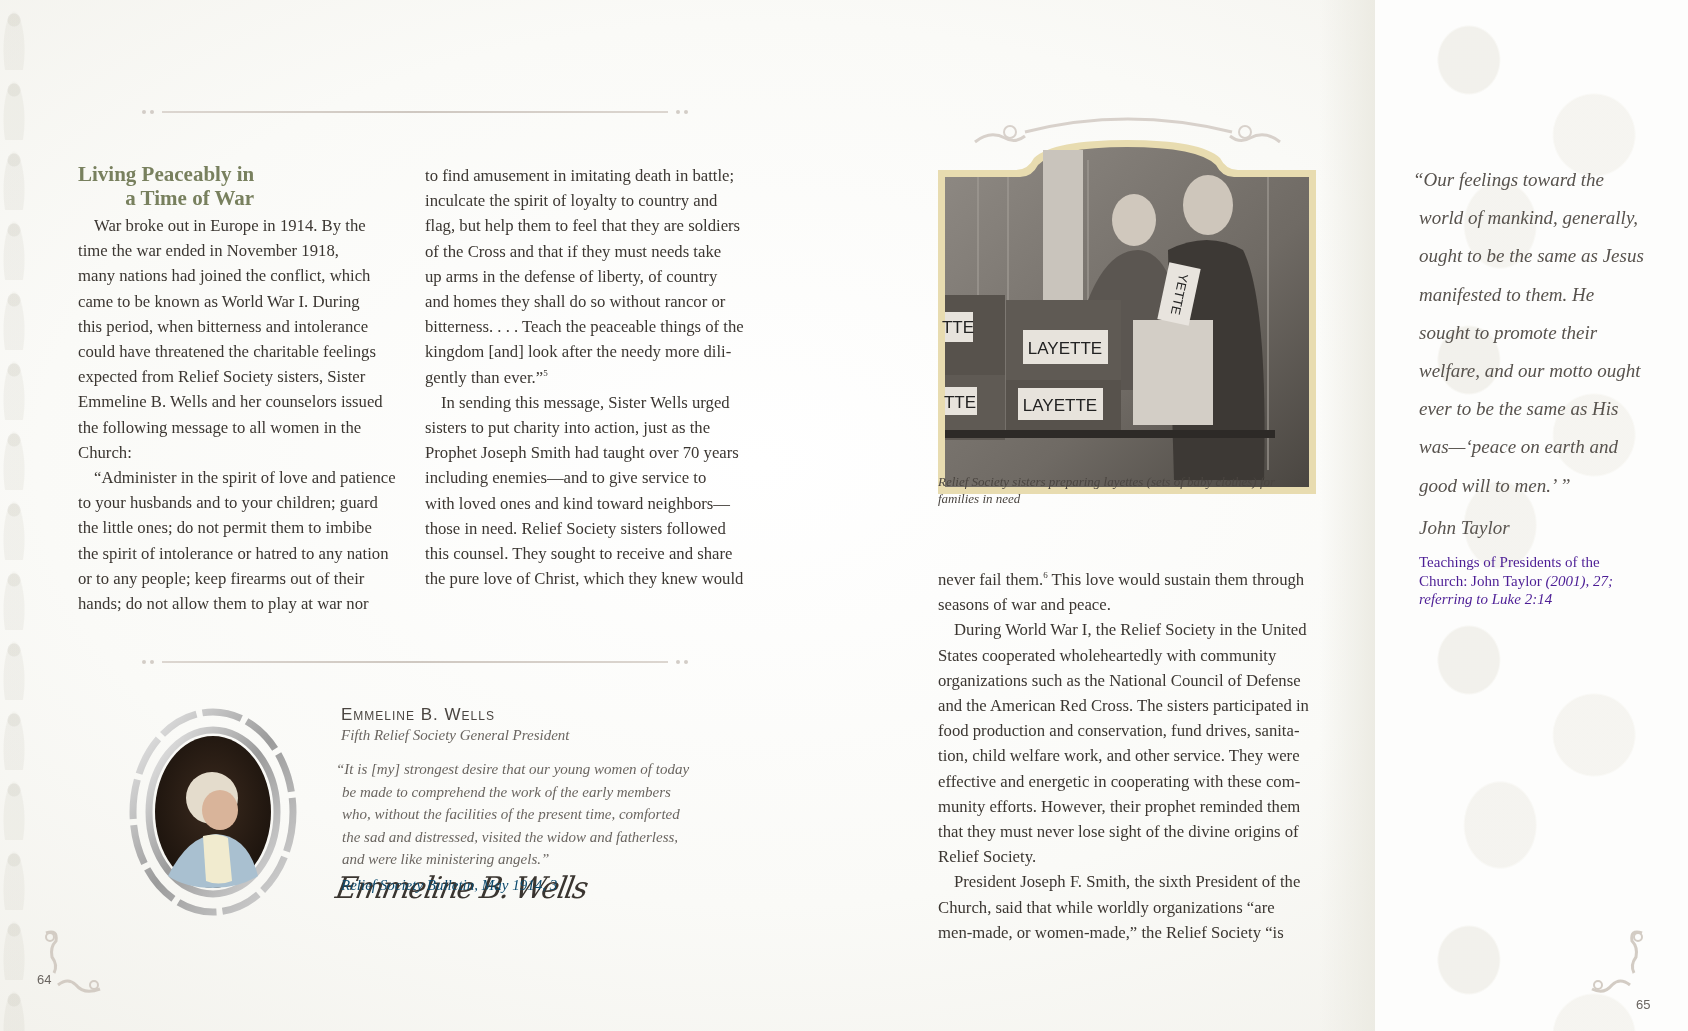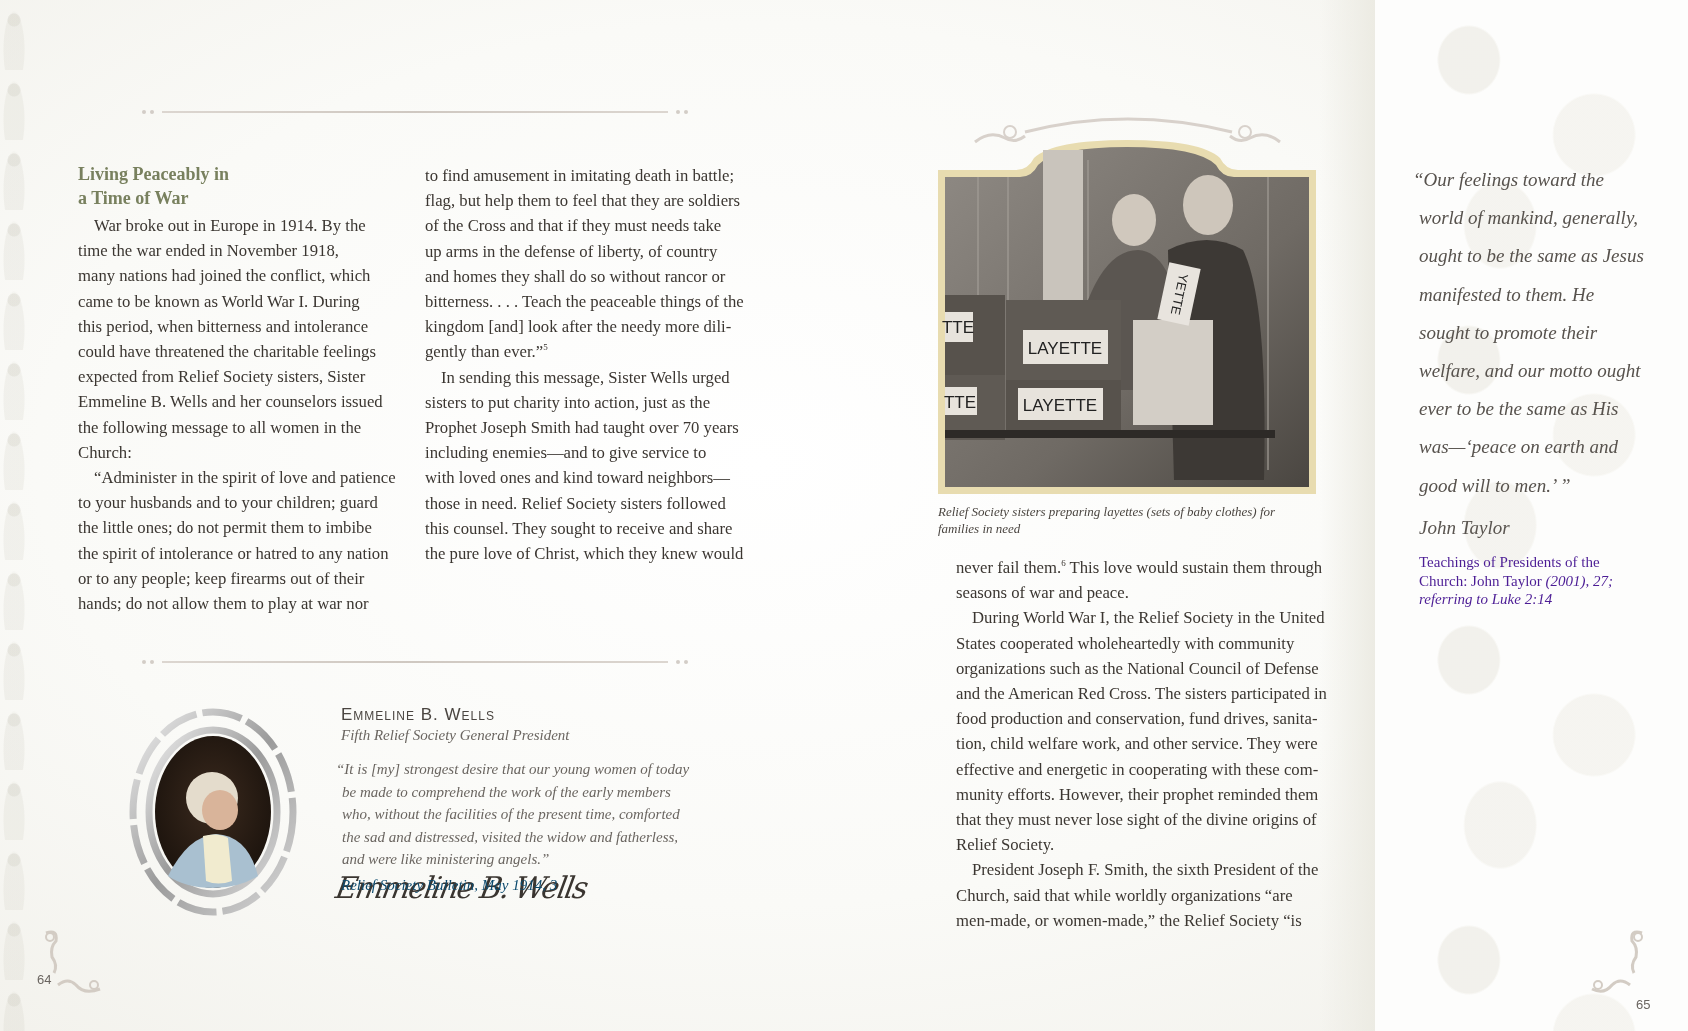--- a/index.html
+++ b/index.html
@@ -34,30 +34,31 @@
     position:absolute; left:22px; right:22px; top:3px; height:2px;
     background: linear-gradient(to right, #dcd6d0, #cfc8c1 50%, #dcd6d0);
   }
   .divider .dot {
     position:absolute; top:2px; width:4px; height:4px; border-radius:50%; background:#d3cdc7;
   }
   .col { position:absolute; font-size:16.7px; line-height:25.2px; }
   .line { white-space:nowrap; display:block; }
   h2.heading {
     position:absolute; left:78px; top:162px; margin:0;
-    font-size:18px; line-height:24px; font-weight:bold; color:#78805e;
+    font-size:21px; line-height:24px; font-weight:bold; color:#78805e;
     font-family:"Liberation Serif", serif;
+    text-align:right;
   }
   sup { font-size:9px; vertical-align: super; line-height:0; }
 
   .photo-frame {
     position:absolute; left:938px; top:140px; width:378px; height:354px;
   }
   .caption {
-    position:absolute; left:938px; top:503px; width:380px;
+    position:absolute; left:938px; top:473px; width:380px;
     font-style:italic; font-size:13px; line-height:17px; color:#4a4540;
   }
   .portrait { position:absolute; left:128px; top:706px; width:170px; height:212px; }
   .bio-name {
     position:absolute; left:341px; top:705px; font-size:17px; letter-spacing:1px;
     font-family:"Liberation Sans", sans-serif; color:#4a4540; font-variant: small-caps;
   }
   .bio-title {
     position:absolute; left:341px; top:727px; font-size:15px; font-style:italic; color:#6a6560;
   }
@@ -123,20 +124,21 @@
     <span class="line">Church:</span>
     <span class="line" style="text-indent: 16px;">“Administer in the spirit of love and patience</span>
     <span class="line">to your husbands and to your children; guard</span>
     <span class="line">the little ones; do not permit them to imbibe</span>
     <span class="line">the spirit of intolerance or hatred to any nation</span>
     <span class="line">or to any people; keep firearms out of their</span>
     <span class="line">hands; do not allow them to play at war nor</span>
   </div>
 <div class="col" id="col2" style="left:425px; top:163px; width:335px;">
     <span class="line">to find amusement in imitating death in battle;</span>
+    <span class="line">inculcate the spirit of loyalty to country and</span>
     <span class="line">flag, but help them to feel that they are soldiers</span>
     <span class="line">of the Cross and that if they must needs take</span>
     <span class="line">up arms in the defense of liberty, of country</span>
     <span class="line">and homes they shall do so without rancor or</span>
     <span class="line">bitterness. . . . Teach the peaceable things of the</span>
     <span class="line">kingdom [and] look after the needy more dili-</span>
     <span class="line">gently than ever.”<sup>5</sup></span>
     <span class="line" style="text-indent: 16px;">In sending this message, Sister Wells urged</span>
     <span class="line">sisters to put charity into action, just as the</span>
     <span class="line">Prophet Joseph Smith had taught over 70 years</span>
@@ -242,21 +244,21 @@
   <text x="22" y="268" font-family="Liberation Sans, sans-serif" font-size="17" text-anchor="middle" fill="#222">TTE</text>
   <text x="241" y="158" font-family="Liberation Sans, sans-serif" font-size="13" text-anchor="middle" fill="#222" transform="rotate(102 241 154)">YETTE</text>
   <rect x="7" y="290" width="330" height="8" fill="#2d2a27"></rect>
 </svg>
 
 <div class="caption" id="caption">
     <span class="line">Relief Society sisters preparing layettes (sets of baby clothes) for</span>
     <span class="line">families in need</span>
   </div>
 
-<div class="col" id="col3" style="left:938px; top:555px; width:380px;margin-left:18px;">
+<div class="col" id="col3" style="left:938px; top:567px; width:380px;">
     <span class="line"><span>never fail them.</span><sup>6</sup><span> This love would sustain them through</span></span>
     <span class="line">seasons of war and peace.</span>
     <span class="line" style="text-indent: 16px;">During World War I, the Relief Society in the United</span>
     <span class="line">States cooperated wholeheartedly with community</span>
     <span class="line">organizations such as the National Council of Defense</span>
     <span class="line">and the American Red Cross. The sisters participated in</span>
     <span class="line">food production and conservation, fund drives, sanita-</span>
     <span class="line">tion, child welfare work, and other service. They were</span>
     <span class="line">effective and energetic in cooperating with these com-</span>
     <span class="line">munity efforts. However, their prophet reminded them</span>

